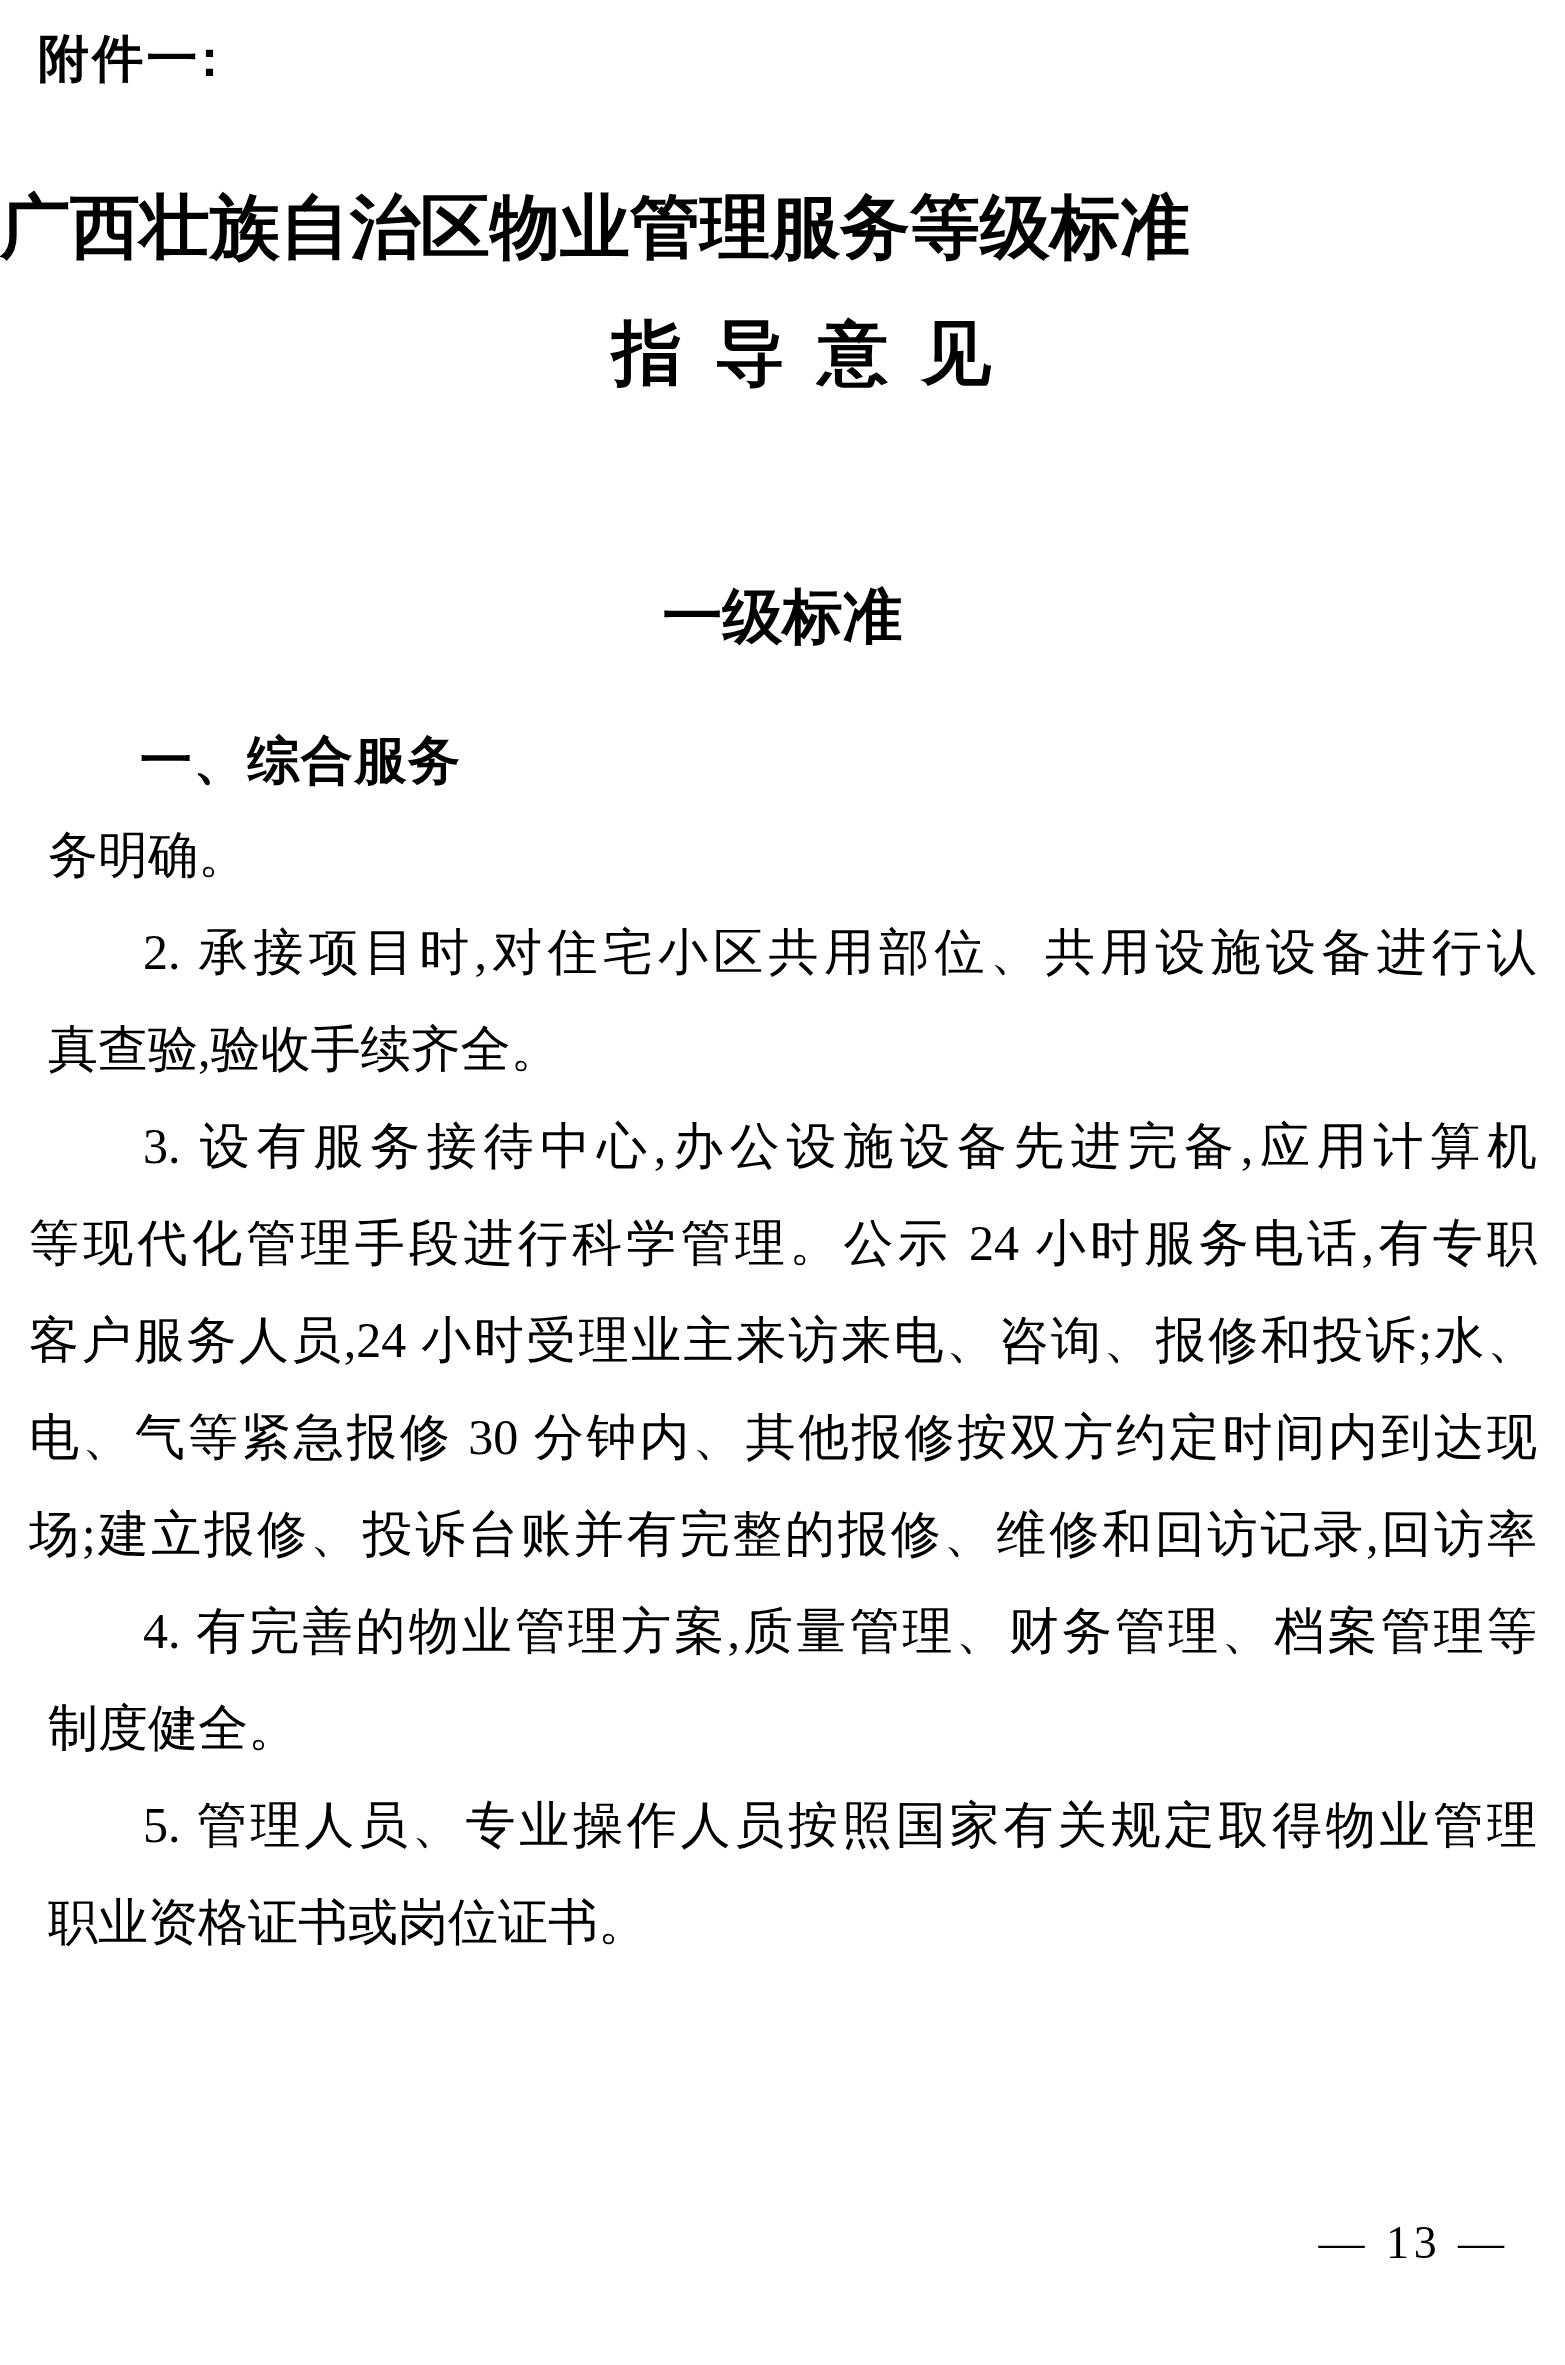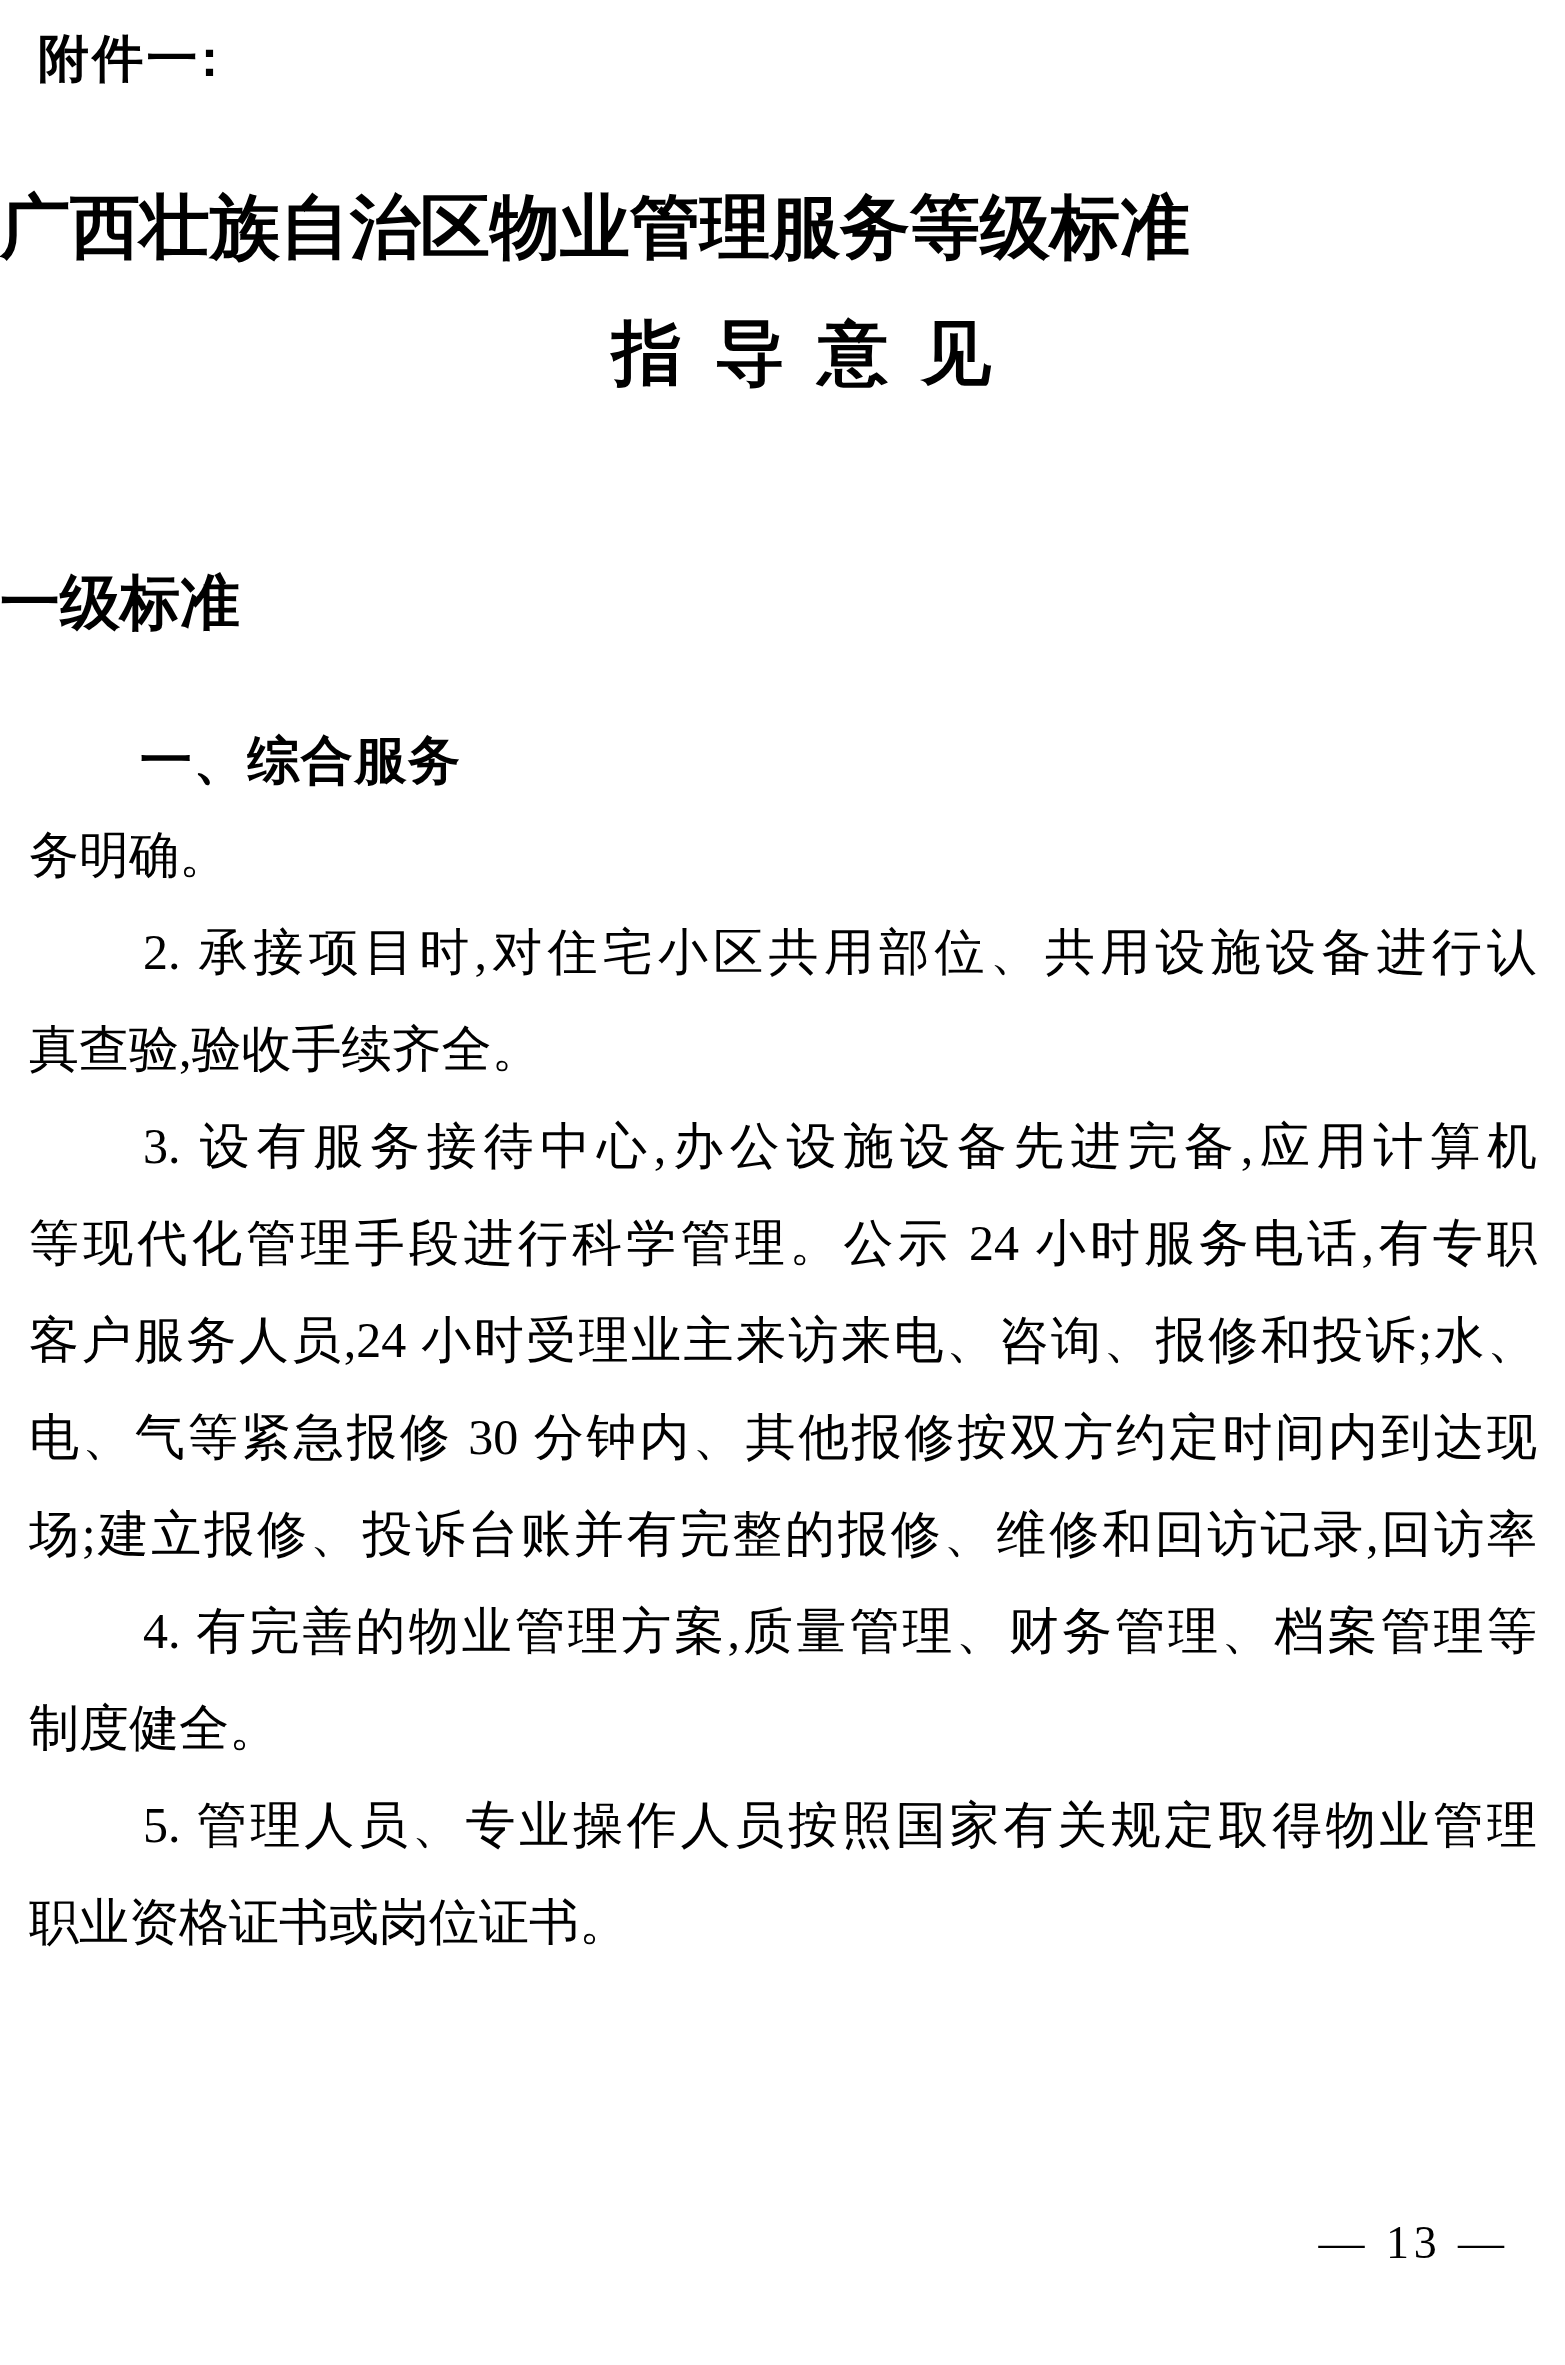--- a/index.html
+++ b/index.html
@@ -50,22 +50,22 @@
     font-size: 70px;
     line-height: 1.15;
     letter-spacing: 33px;
     text-indent: 33px;
     padding-left: 38px;
   }
   .level-heading {
     position: absolute;
     left: 0;
     right: 0;
-    top: 570px;
-    text-align: left;
+    top: 584px;
+    text-align: center;
     font-size: 60px;
     line-height: 1.1;
   }
   .section-heading {
     position: absolute;
     left: 140px;
     top: 732px;
     font-size: 52px;
     line-height: 1.1;
     letter-spacing: 1.6px;
@@ -90,20 +90,21 @@
     text-align: justify;
     text-align-last: justify;
     text-justify: distribute;
   }
   .ln.indent {
     text-indent: 114px;
   }
   .ln.last {
     text-align: right;
     text-align-last: left;
+    margin-left: 19px;
   }
   .page-number {
     position: absolute;
     right: 56px;
     top: 2215px;
     font-size: 46px;
     line-height: 1.2;
     letter-spacing: 4.9px;
   }
 </style>

